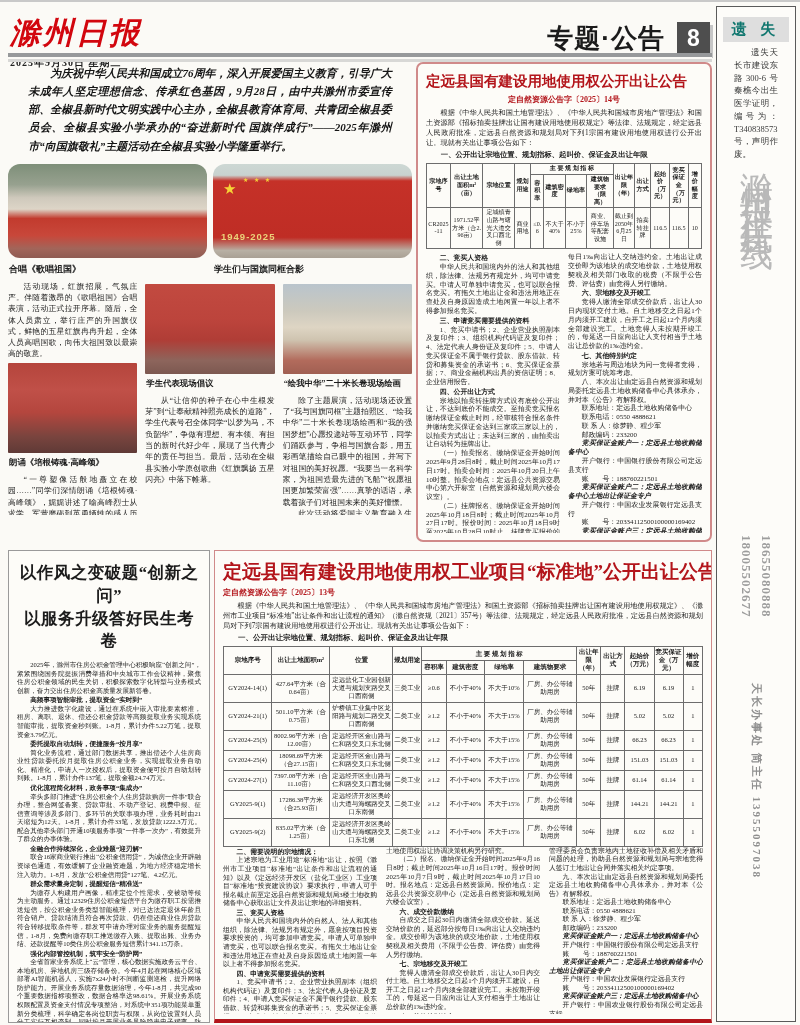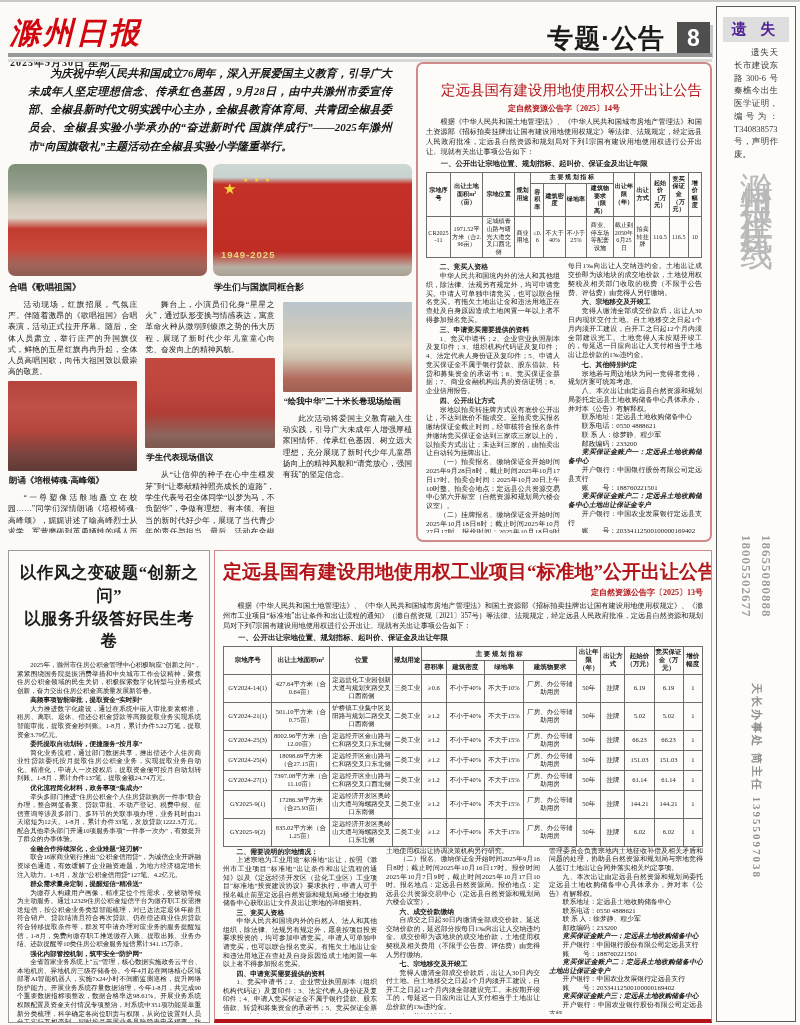--- a/index.html
+++ b/index.html
@@ -11,21 +11,21 @@
   .hdr{position:absolute;left:10px;top:11px;width:700px;height:44px;display:flex;justify-content:space-between;align-items:flex-start;}
   .masthead{font-size:30px;font-weight:bold;font-style:italic;color:#d2060e;letter-spacing:3px;}
   .dateline{font-size:10px;font-weight:bold;letter-spacing:1px;margin-top:2px;color:#222;}
   .secwrap{display:flex;align-items:center;gap:12px;margin-top:8px;}
   .sectitle{font-size:26px;font-weight:900;letter-spacing:1px;font-family:"Liberation Sans","DejaVu Sans",sans-serif;}
   .pageno{width:33px;height:33px;background:#4e4e4e;color:#fff;font-size:23px;font-weight:bold;display:flex;align-items:center;justify-content:center;box-shadow:3px 3px 0 #c6c6c6;font-family:"Liberation Sans",sans-serif;}
   .hdr-rule{position:absolute;left:8px;top:51px;width:704px;height:6px;background:#97999b;border-bottom:2px solid #fbfaf6;box-shadow:0 3px 0 #d8d8d6;}
 
   
   .side{position:absolute;left:716px;top:4px;width:80px;height:1016px;border:1px solid #5a5a5a;background:#fdfcf9;}
-  .lost-title{margin:10px auto 4px;width:84%;background:#dedede;text-align:center;font-size:15px;font-weight:bold;letter-spacing:5px;padding:3px 0;color:#4c1d95;}
+  .lost-title{margin:10px auto 4px;width:84%;background:#dedede;text-align:center;font-size:15px;font-weight:bold;letter-spacing:5px;padding:3px 0;color:#0f766e;}
   .lost-body{font-size:8.5px;margin:2px 17px;color:#3a3a3a;text-align:justify;line-height:1.5;text-indent:2em;}
   .hotline{position:absolute;top:140px;left:50%;transform:translateX(-50%);writing-mode:vertical-rl;text-orientation:upright;font-size:33px;color:#b9b9b9;letter-spacing:8px;}
   .phones{position:absolute;top:528px;left:50%;transform:translateX(-50%);writing-mode:vertical-rl;text-orientation:sideways;font-size:13px;font-weight:bold;color:#9d9d9d;letter-spacing:1px;}
   .phones span{display:block;padding:0 2px;}
   .office{position:absolute;top:676px;left:50%;transform:translateX(-50%);writing-mode:vertical-rl;text-orientation:sideways;font-size:11px;font-weight:bold;color:#8f8f8f;letter-spacing:2px;}
 
   
   .blk{margin:0;}
   .blk.p{text-indent:2em;text-align:justify;}
   .blk.pn{text-align:justify;}
@@ -34,21 +34,21 @@
   .blk.cb{font-weight:bold;font-style:italic;text-indent:2em;}
   .blk.cap{font-weight:bold;text-indent:0;padding:4px 1px 5px;}
   .blk.photo{margin-top:3px;border-radius:1px;}
 
   
   .flag-art{position:absolute;left:8px;top:62px;width:404px;height:478px;overflow:hidden;}
   .fa-title{font-size:21px;font-weight:bold;text-align:center;white-space:nowrap;letter-spacing:-1px;margin:4px 0 9px;}
   .fa-intro{font-size:11px;font-weight:bold;font-style:italic;width:90%;margin:0 auto;line-height:1.65;text-align:justify;text-indent:2em;color:#151515;}
   .fa-photos{display:flex;gap:6px;margin-top:9px;}
   .fa-photos figure{flex:1;margin:0;}
-  .ph{height:112px;position:relative;border-radius:7px;}
+  .ph{height:94px;position:relative;border-radius:12px;}
   .ph-chorus{background:linear-gradient(180deg,#7e8f79 0%,#97a18f 22%,#cfc9bc 36%,#ddd5c7 48%,#c23b2e 58%,#c8473a 76%,#a2655a 90%,#8f5b52 100%);}
   .ph-dance{background:linear-gradient(180deg,#e9dcc6 0%,#e0ccab 30%,#cfa87f 45%,#b03a30 62%,#962f27 82%,#6e2a24 100%);}
   .ph-flagwall{background:linear-gradient(180deg,#cdd8d4 0%,#c8d2cf 12%,#c53128 18%,#bf2d25 78%,#b8b0a4 92%,#a9a094 100%);}
   .ph-flagwall::before{content:"★";position:absolute;left:10px;top:16px;color:#f6d437;font-size:15px;}
   .ph-flagwall::after{content:"★ ★ ★";position:absolute;left:30px;top:12px;color:#f6d437;font-size:6px;letter-spacing:2px;}
   .ph-overlay{position:absolute;left:8px;bottom:16px;color:#ecd27a;font-weight:bold;font-size:9.5px;letter-spacing:1px;font-family:"Liberation Sans",sans-serif;}
   .fa-photos figcaption{font-size:9px;font-weight:bold;padding:5px 1px 4px;}
   .fa-cols{display:flex;gap:8px;font-size:7.8px;line-height:1.45;height:234px;overflow:hidden;margin-top:1px;}
   .fa-col{flex:1;overflow:hidden;}
   .fa-col .blk.photo{height:90px;}
@@ -58,35 +58,35 @@
   .ph-drawing{background:linear-gradient(180deg,#b9c4cc 0%,#ccc9bd 30%,#ded5c4 48%,#cfc4b0 62%,#b26b5c 85%,#a05f52 100%);}
 
   
   .red{color:#b3151b;}
   .ntab{width:100%;border-collapse:collapse;table-layout:fixed;margin:3px 0 2px;}
   .ntab th,.ntab td{border:1px solid #6d6d6d;padding:1px;text-align:center;vertical-align:middle;word-break:break-all;line-height:1.25;}
   .ntab th{font-weight:bold;}
   .sec1h{font-weight:bold;text-indent:2em;}
 
   .notice1{position:absolute;left:416px;top:60px;width:296px;height:480px;border:2px solid #d08a8a;border-radius:7px;padding:7px 8px;display:flex;flex-direction:column;overflow:hidden;background:#fdfcf8;}
-  .n1-title{font-size:14.5px;font-weight:normal;text-align:right;white-space:nowrap;margin:10px 0 3px;}
+  .n1-title{font-size:14.5px;font-weight:bold;text-align:left;white-space:nowrap;margin:1px 0 3px;}
   .n1-doc{font-size:8px;font-weight:bold;text-align:center;margin-bottom:3px;}
   .notice1 .n-intro{font-size:7.2px;line-height:1.4;text-align:justify;text-indent:2em;margin:0 0 2px;}
   .notice1 .sec1h{font-size:7.4px;}
   .notice1 .ntab{font-size:6.1px;}
   .n-cols{flex:1;display:flex;gap:8px;font-size:6.9px;line-height:1.27;overflow:hidden;margin-top:2px;}
   .n-col{flex:1;overflow:hidden;text-align:justify;}
 
   .art2{position:absolute;left:8px;top:548px;width:202px;height:473px;border:1px solid #9a9a9a;padding:8px 8px;overflow:hidden;background:#fdfcf8;}
   .a2-title{font-size:16.5px;font-weight:bold;text-align:center;line-height:1.38;margin:3px 0 8px;letter-spacing:0.5px;}
   .a2-body{font-size:6.6px;line-height:1.3;text-align:justify;overflow:hidden;height:394px;}
 
   .notice2{position:absolute;left:214px;top:548px;width:498px;height:473px;border:1.5px solid #d08a8a;border-bottom:4px solid #b3151b;padding:6px 8px 5px;display:flex;flex-direction:column;overflow:hidden;background:#fdfcf8;}
   .n2-title{font-size:19px;font-weight:bold;text-align:center;white-space:nowrap;margin:2px 0 2px;}
-  .n2-doc{font-size:8px;font-weight:bold;text-align:right;margin-bottom:3px;}
+  .n2-doc{font-size:8px;font-weight:bold;text-align:left;margin-bottom:3px;}
   .notice2 .n-intro{font-size:7.2px;line-height:1.4;text-align:justify;text-indent:2em;margin:0 0 2px;}
   .notice2 .sec1h{font-size:7.5px;}
   .notice2 .ntab{font-size:6.5px;}
   .n2-cols{flex:1;display:flex;gap:9px;font-size:6.8px;line-height:1.26;overflow:hidden;margin-top:3px;}
   .n2-col{flex:1;overflow:hidden;text-align:justify;}
 </style>
 </head>
 <body>
 
 <div class="page">
@@ -129,28 +129,28 @@
       </figure>
     </div>
     <div class="fa-cols">
       <div class="fa-col">
           <div class="blk p">活动现场，红旗招展，气氛庄严。伴随着激昂的《歌唱祖国》合唱表演，活动正式拉开序幕。随后，全体人员肃立，举行庄严的升国旗仪式，鲜艳的五星红旗冉冉升起，全体人员高唱国歌，向伟大祖国致以最崇高的敬意。</div>
           <div class="blk photo ph-recite"></div>
           <div class="blk cap">朗诵《培根铸魂·高峰颂》</div>
           <div class="blk p">“一尊塑像活般地矗立在校园……”同学们深情朗诵《培根铸魂·高峰颂》，娓娓讲述了喻高峰烈士从求学、军营磨砺到英勇牺牲的感人历程，以“高峰，你是一座山，巍峨耸立；高峰，你是一道光，璀璨指引。”的铿锵誓言，激励青少年传承英烈精神，勇担时代重任。</div>
         </div>
       <div class="fa-col">
-          <div class="blk p">舞台上，小演员们化身“星星之火”，通过队形变换与情感表达，寓意革命火种从微弱到燎原之势的伟大历程，展现了新时代少年儿童童心向党、奋发向上的精神风貌。</div>
           <div class="blk photo ph-pledge"></div>
           <div class="blk cap">学生代表现场倡议</div>
           <div class="blk p">从“让信仰的种子在心中生根发芽”到“让奉献精神照亮成长的道路”，学生代表号召全体同学“以梦为马，不负韶华”，争做有理想、有本领、有担当的新时代好少年，展现了当代青少年的责任与担当。最后，活动在全椒县实验小学原创歌曲《红旗飘扬 五星闪亮》中落下帷幕。</div>
         </div>
       <div class="fa-col">
           <div class="blk photo ph-drawing"></div>
           <div class="blk cap">“绘我中华”二十米长卷现场绘画</div>
+          <div class="blk p">除了主题展演，活动现场还设置了“我与国旗同框”主题拍照区、“绘我中华”二十米长卷现场绘画和“我的强国梦想”心愿投递站等互动环节，同学们踊跃参与，争相与国旗合影，用五彩画笔描绘自己眼中的祖国，并写下对祖国的美好祝愿。“我要当一名科学家，为祖国造最先进的飞船”“祝愿祖国更加繁荣富强”……真挚的话语，承载着孩子们对祖国未来的美好憧憬。</div>
           <div class="blk p">此次活动将爱国主义教育融入生动实践，引导广大未成年人增强厚植家国情怀、传承红色基因、树立远大理想，充分展现了新时代少年儿童昂扬向上的精神风貌和“请党放心，强国有我”的坚定信念。</div>
         </div>
     </div>
   </section>
 
   <section class="notice1">
     <h2 class="n1-title red">定远县国有建设用地使用权公开出让公告</h2>
     <div class="n1-doc red">定自然资源公告字〔2025〕14号</div>
     <p class="n-intro">根据《中华人民共和国土地管理法》、《中华人民共和国城市房地产管理法》和国土资源部《招标拍卖挂牌出让国有建设用地使用权规定》等法律、法规规定，经定远县人民政府批准，定远县自然资源和规划局对下列1宗国有建设用地使用权进行公开出让。现就有关出让事项公告如下：</p>
     <div class="sec1h">一、公开出让宗地位置、规划指标、起叫价、保证金及出让年限</div>

